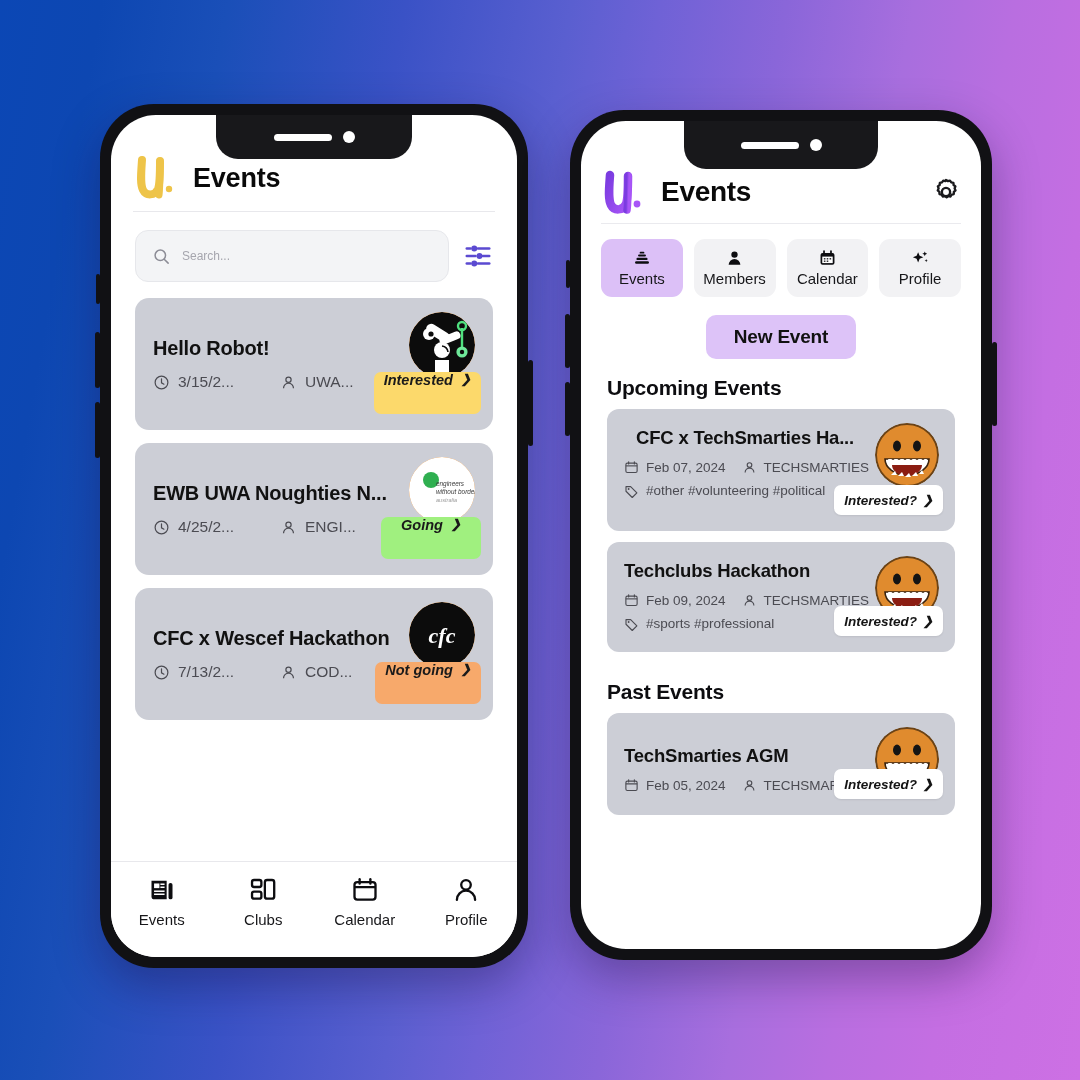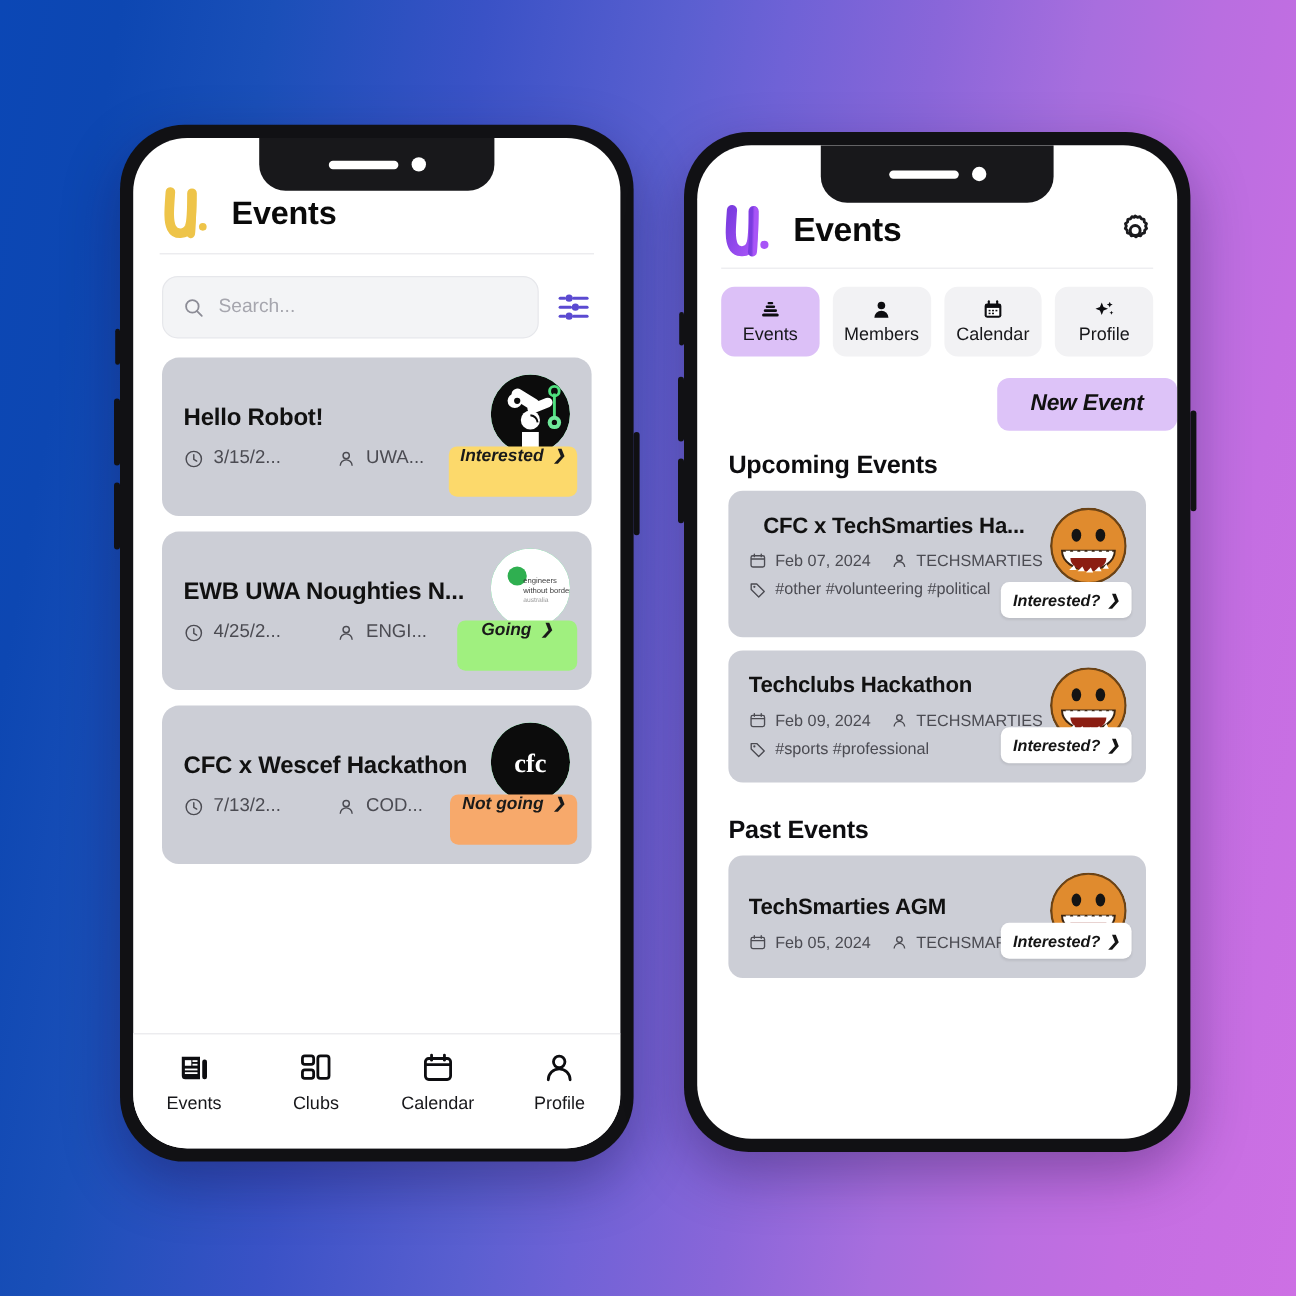--- a/index.html
+++ b/index.html
@@ -81,21 +81,21 @@
   }
   .searchbox {
     flex: 1; height: 52px;
     background: #f3f4f6;
     border: 1px solid #e6e7eb;
     border-radius: 13px;
     display: flex; align-items: center;
     padding: 0 16px; gap: 11px;
   }
   .searchbox .ph {
-    font-size: 16px; color: #a6a6ae; font-weight: 400;
+    font-size: 12px; color: #a6a6ae; font-weight: 400;
   }
   .filter-ic { flex: none; width: 30px; height: 30px; }
 
   .cardlist { padding: 16px 24px 0 24px; }
   .ev-card {
     position: relative;
     background: #ccced6;
     border-radius: 14px;
     padding: 17px 18px 18px 18px;
     margin-bottom: 13px;
@@ -112,21 +112,21 @@
     display: flex; align-items: center; gap: 46px;
     margin-top: 13px;
   }
   .ev-meta .m {
     display: flex; align-items: center; gap: 8px;
     font-size: 15.5px; color: #4b4b52;
   }
   .ev-ava {
     position: absolute; right: 18px; top: 14px;
     width: 66px; height: 66px; border-radius: 50%;
-    overflow: hidden; background: #86efac;
+    overflow: hidden; background: #fdba74; font-style: italic;
   }
   .ev-ava svg, .ev-ava div { display: block; }
   .rsvp {
     position: absolute; right: 12px; bottom: 16px;
     height: 42px; min-width: 104px;
     border-radius: 7px;
     display: flex; align-items: flex-start; justify-content: center;
     gap: 8px; padding: 0 10px;
     font-size: 14.5px; font-style: italic; font-weight: 600;
     color: #1a1a1a;
@@ -174,21 +174,21 @@
     flex: 1; height: 58px;
     background: #f2f2f4;
     border-radius: 11px;
     display: flex; flex-direction: column;
     align-items: center; justify-content: center; gap: 2px;
   }
   .r-tab.active { background: #dcc0f7; }
   .r-tab span { font-size: 15px; color: #17171a; }
   .r-tab .ic { height: 19px; display: flex; align-items: center; }
 
-  .newev-wrap { display: flex; justify-content: flex-end; padding-top: 18px; font-style: italic; }
+  .newev-wrap { display: flex; justify-content: center; padding-top: 18px; }
   .newev {
     background: #ddc3f8;
     border-radius: 10px;
     padding: 11px 28px;
     font-size: 19px; font-weight: 700; color: #111;
     letter-spacing: -.2px;
   }
 
   .sec-title {
     font-size: 21px; font-weight: 700; color: #0d0d10;

